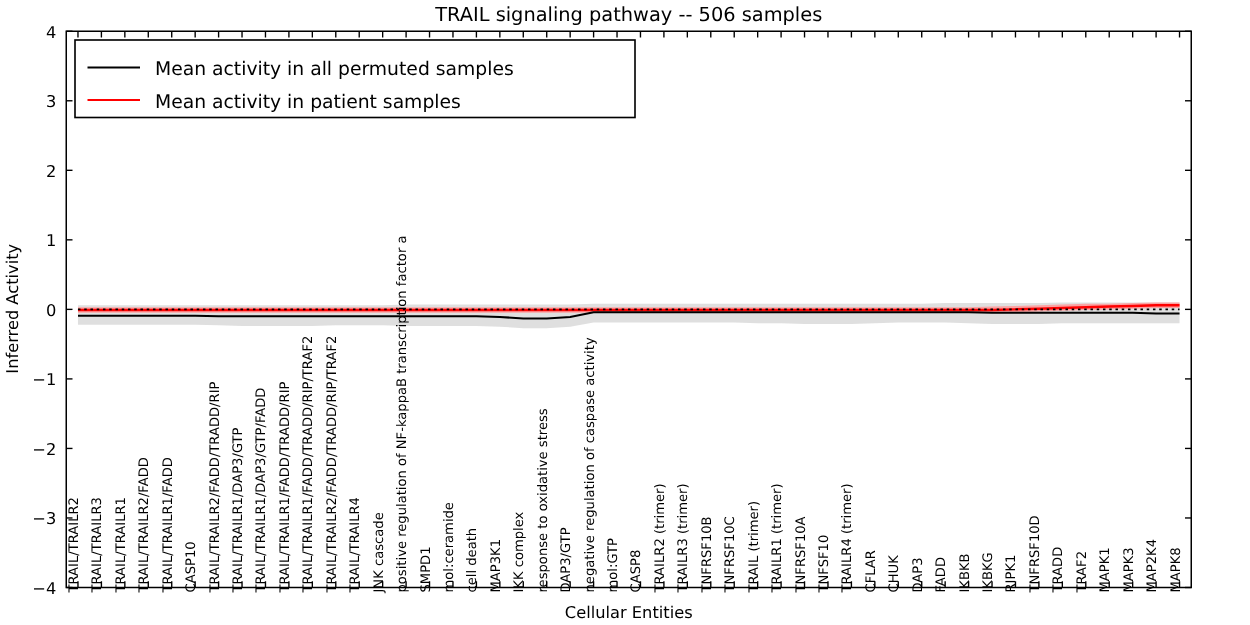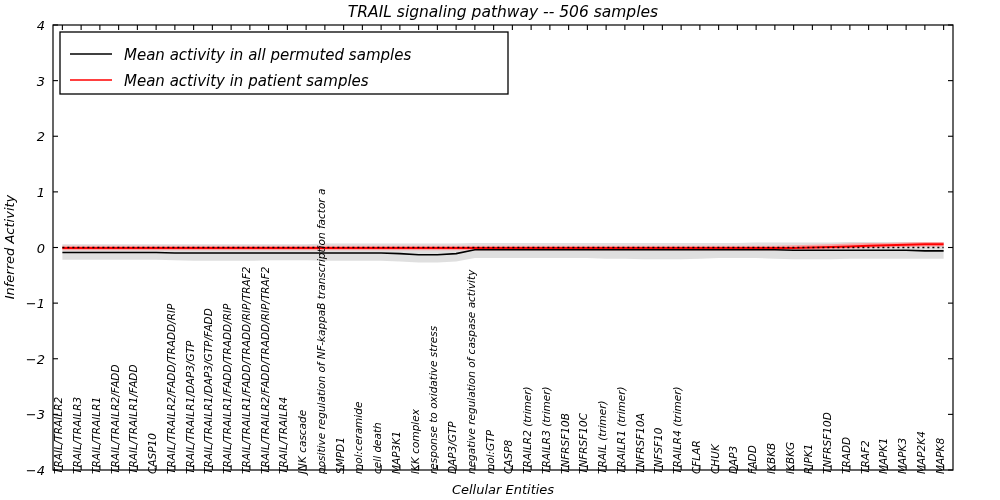--- a/index.html
+++ b/index.html
@@ -8,21 +8,21 @@
   }
   body {
     width: 1000px; height: 500px;
     font-family: "DejaVu Sans", sans-serif;
     overflow: hidden;
     position: relative;
   }
   #figure {
     position: absolute;
     left: 0; top: 0;
-    width: 1000px; height: 500px; font-style: italic;
+    width: 1000px; height: 500px;
   }
   svg { display: block; }
 
   .title-text {
     font-family: "DejaVu Sans", sans-serif;
     font-size: 15.5px;
     fill: #000000;
   }
   .axis-label {
     font-family: "DejaVu Sans", sans-serif;

